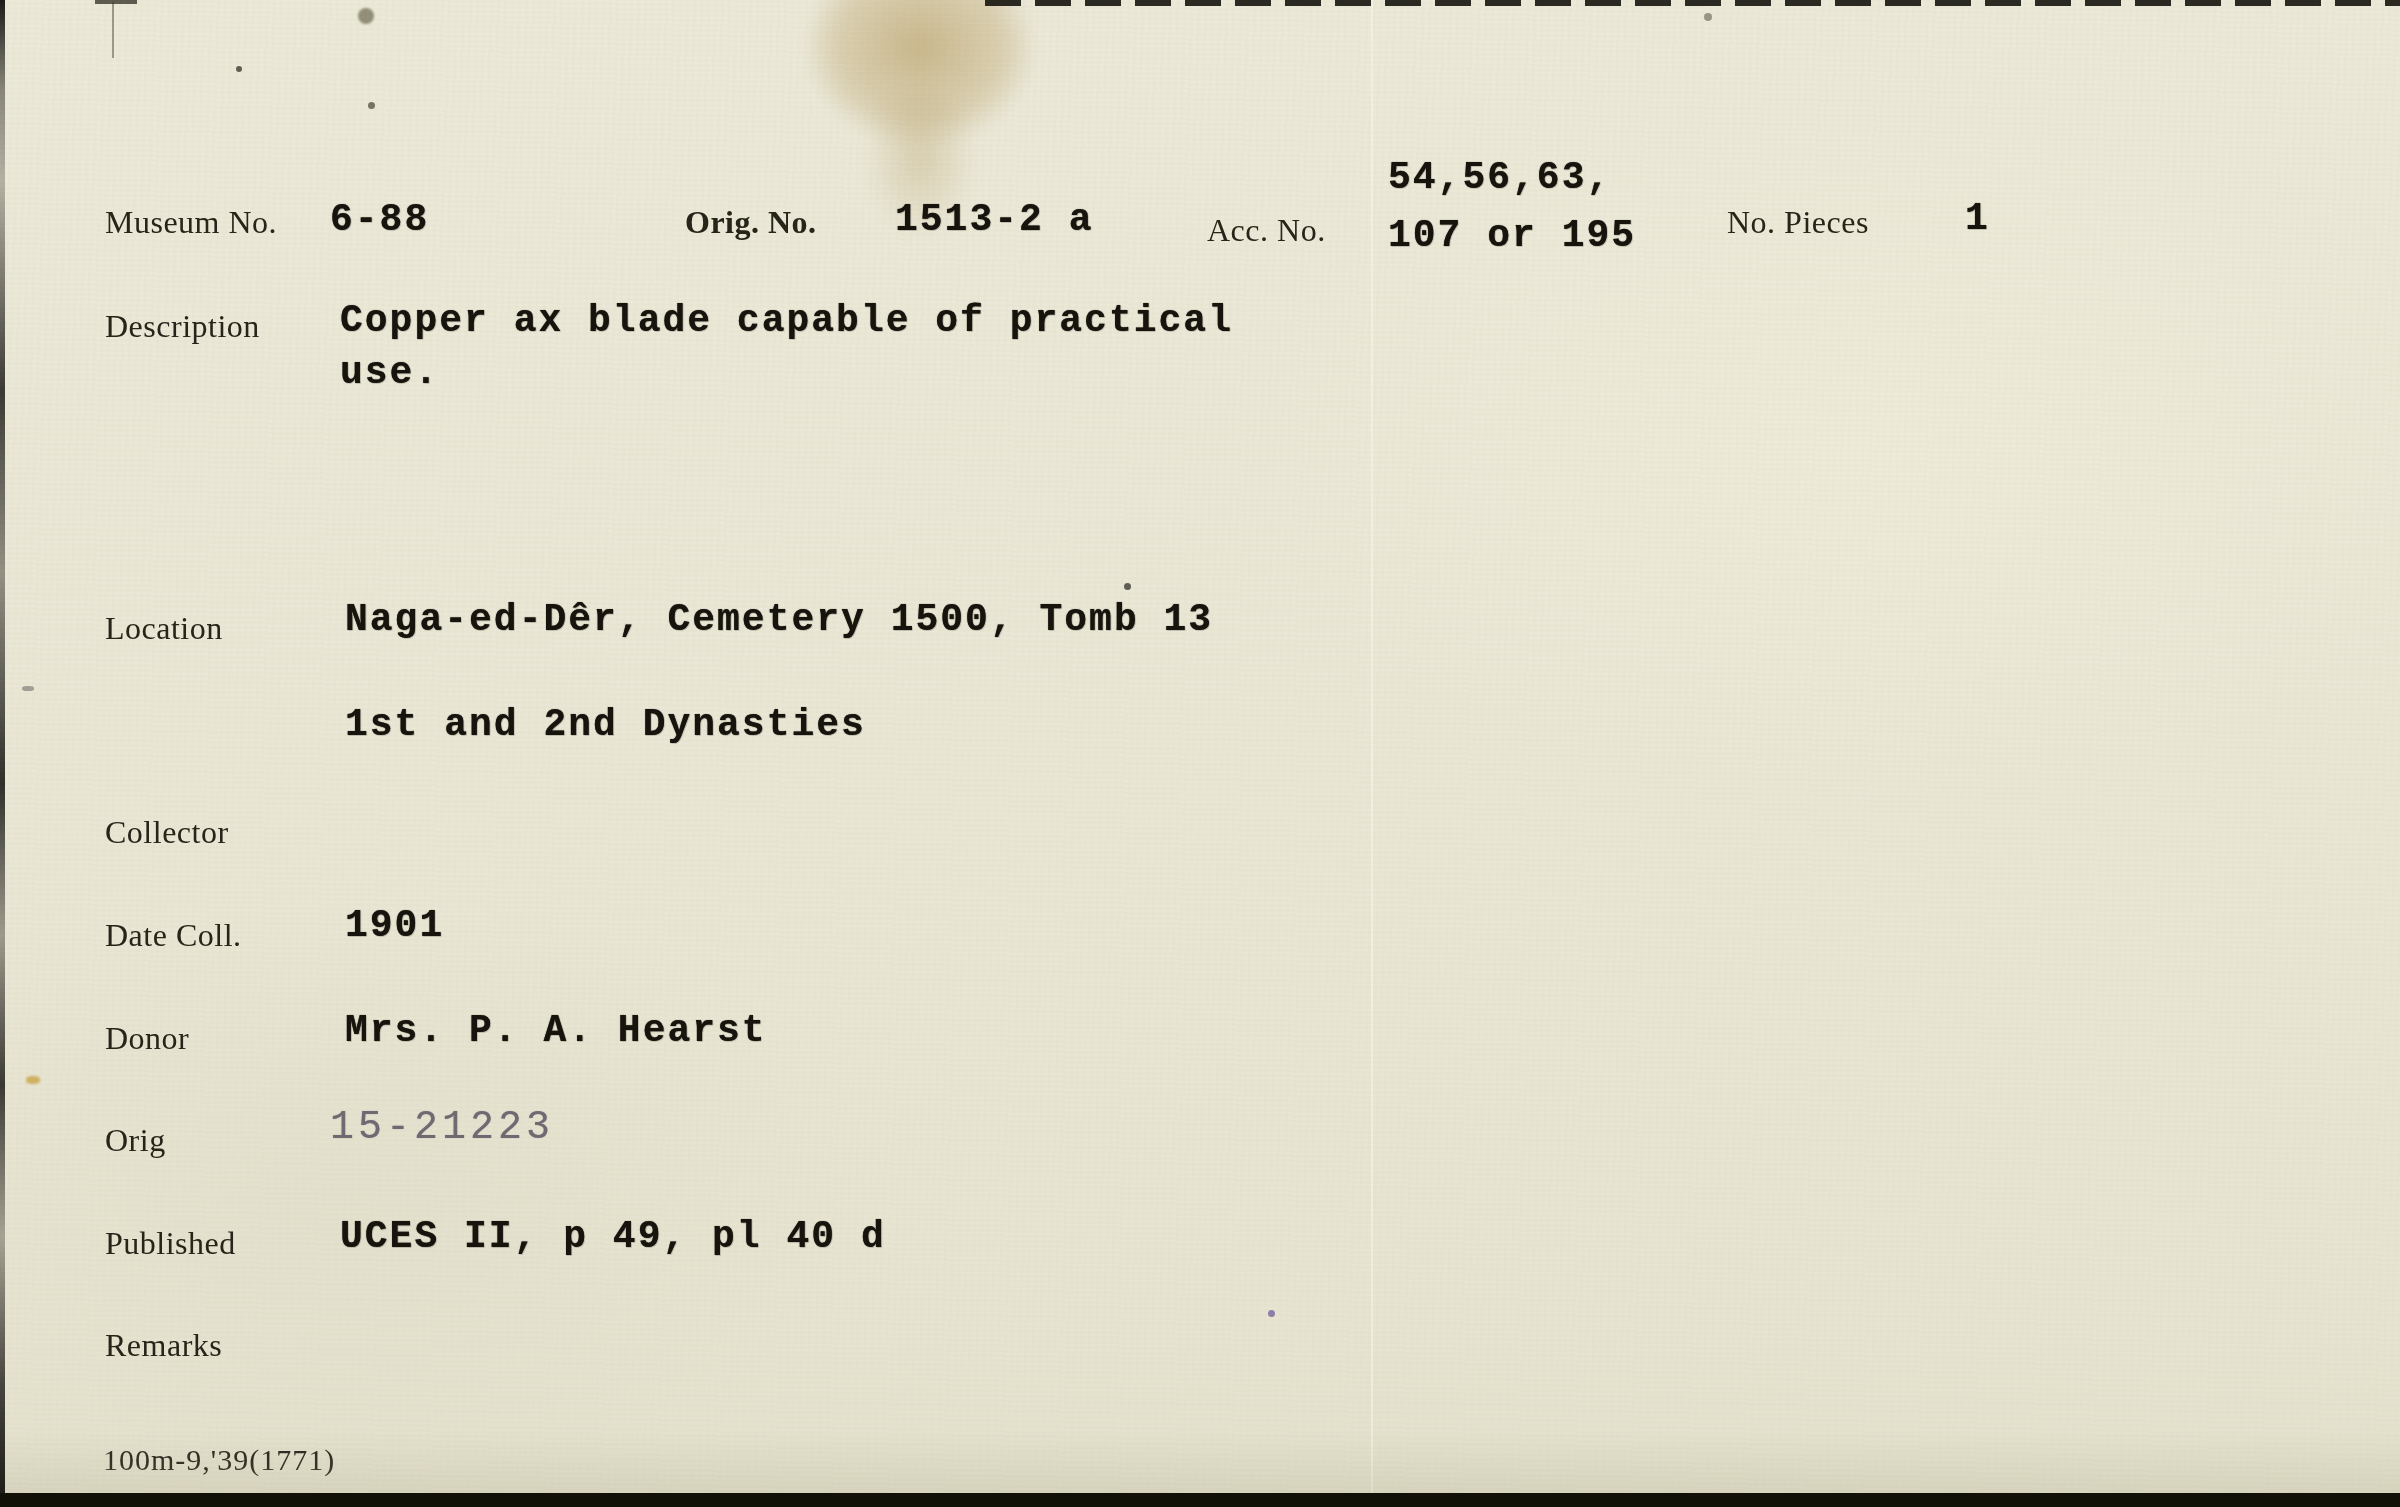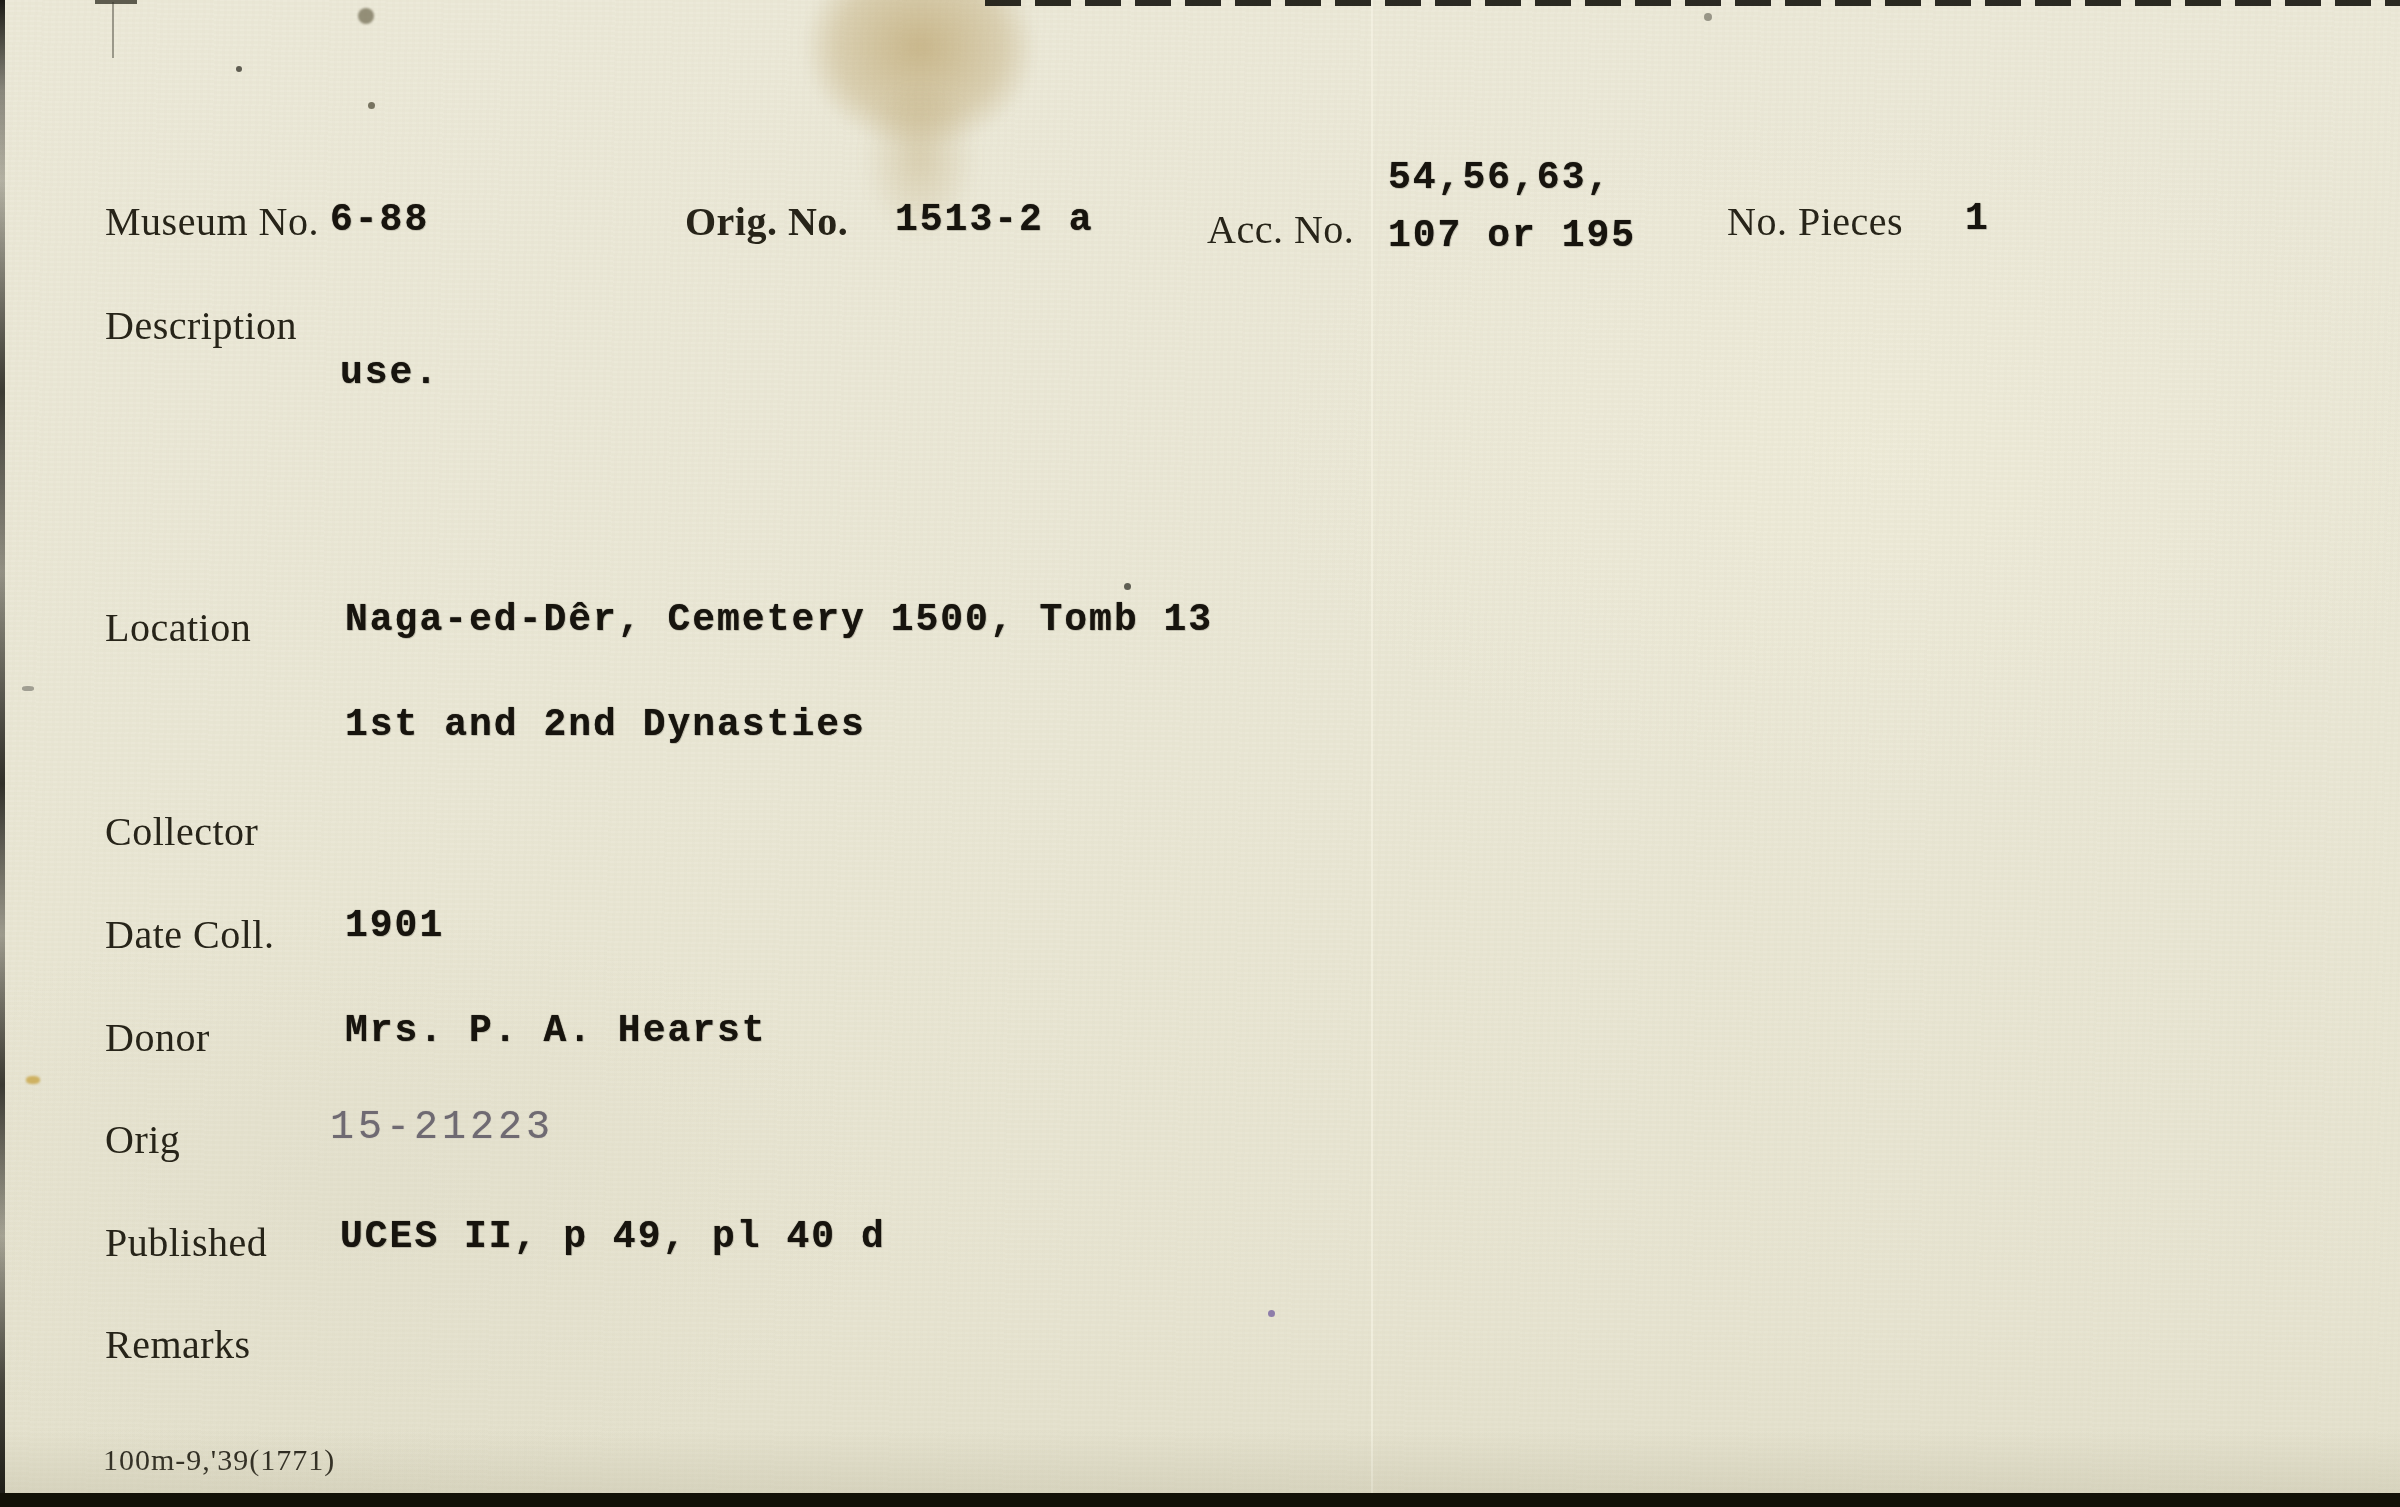--- a/index.html
+++ b/index.html
@@ -18,21 +18,21 @@
   
   .grain{
     position:absolute;inset:0;pointer-events:none;opacity:.5;
     background:
       repeating-linear-gradient(92deg, rgba(210,206,184,.12) 0 3px, rgba(255,255,255,0) 3px 7px),
       repeating-linear-gradient(1deg, rgba(255,255,255,.10) 0 2px, rgba(205,201,178,.08) 2px 5px);
   }
   .lbl{
     position:absolute;white-space:pre;
     font-family:"Liberation Serif", serif;
-    font-size:40px;line-height:44px;color:#272419;
+    font-size:32px;line-height:44px;color:#272419;
     letter-spacing:.5px;
   }
   .tw{
     position:absolute;white-space:pre;
     font-family:"Liberation Mono", monospace;
     font-weight:bold;font-size:38px;line-height:46px;
     color:#17140e;letter-spacing:2px;
     text-shadow:0 0 1px rgba(20,16,8,.75), 1px 1px 0 rgba(20,16,8,.12);
   }
   .tw-stamp{
@@ -113,20 +113,21 @@
   <div class="tw" style="left:895px;top:197px;">1513-2 a</div>
 
   <div class="lbl" style="left:1207px;top:208px;">Acc. No.</div>
   <div class="tw" style="left:1388px;top:155px;">54,56,63,</div>
   <div class="tw" style="left:1388px;top:213px;">107 or 195</div>
 
   <div class="lbl" style="left:1727px;top:200px;">No. Pieces</div>
   <div class="tw" style="left:1965px;top:196px;">1</div>
 
   <div class="lbl" style="left:105px;top:304px;">Description</div>
+  <div class="tw" style="left:340px;top:298px;">Copper ax blade capable of practical</div>
   <div class="tw" style="left:340px;top:350px;">use.</div>
 
   <div class="lbl" style="left:105px;top:606px;">Location</div>
   <div class="tw" style="left:345px;top:597px;">Naga-ed-Dêr, Cemetery 1500, Tomb 13</div>
   <div class="tw" style="left:345px;top:678px;margin-top:24px;">1st and 2nd Dynasties</div>
 
   <div class="lbl" style="left:105px;top:810px;">Collector</div>
 
   <div class="lbl" style="left:105px;top:913px;">Date Coll.</div>
   <div class="tw" style="left:345px;top:903px;">1901</div>

